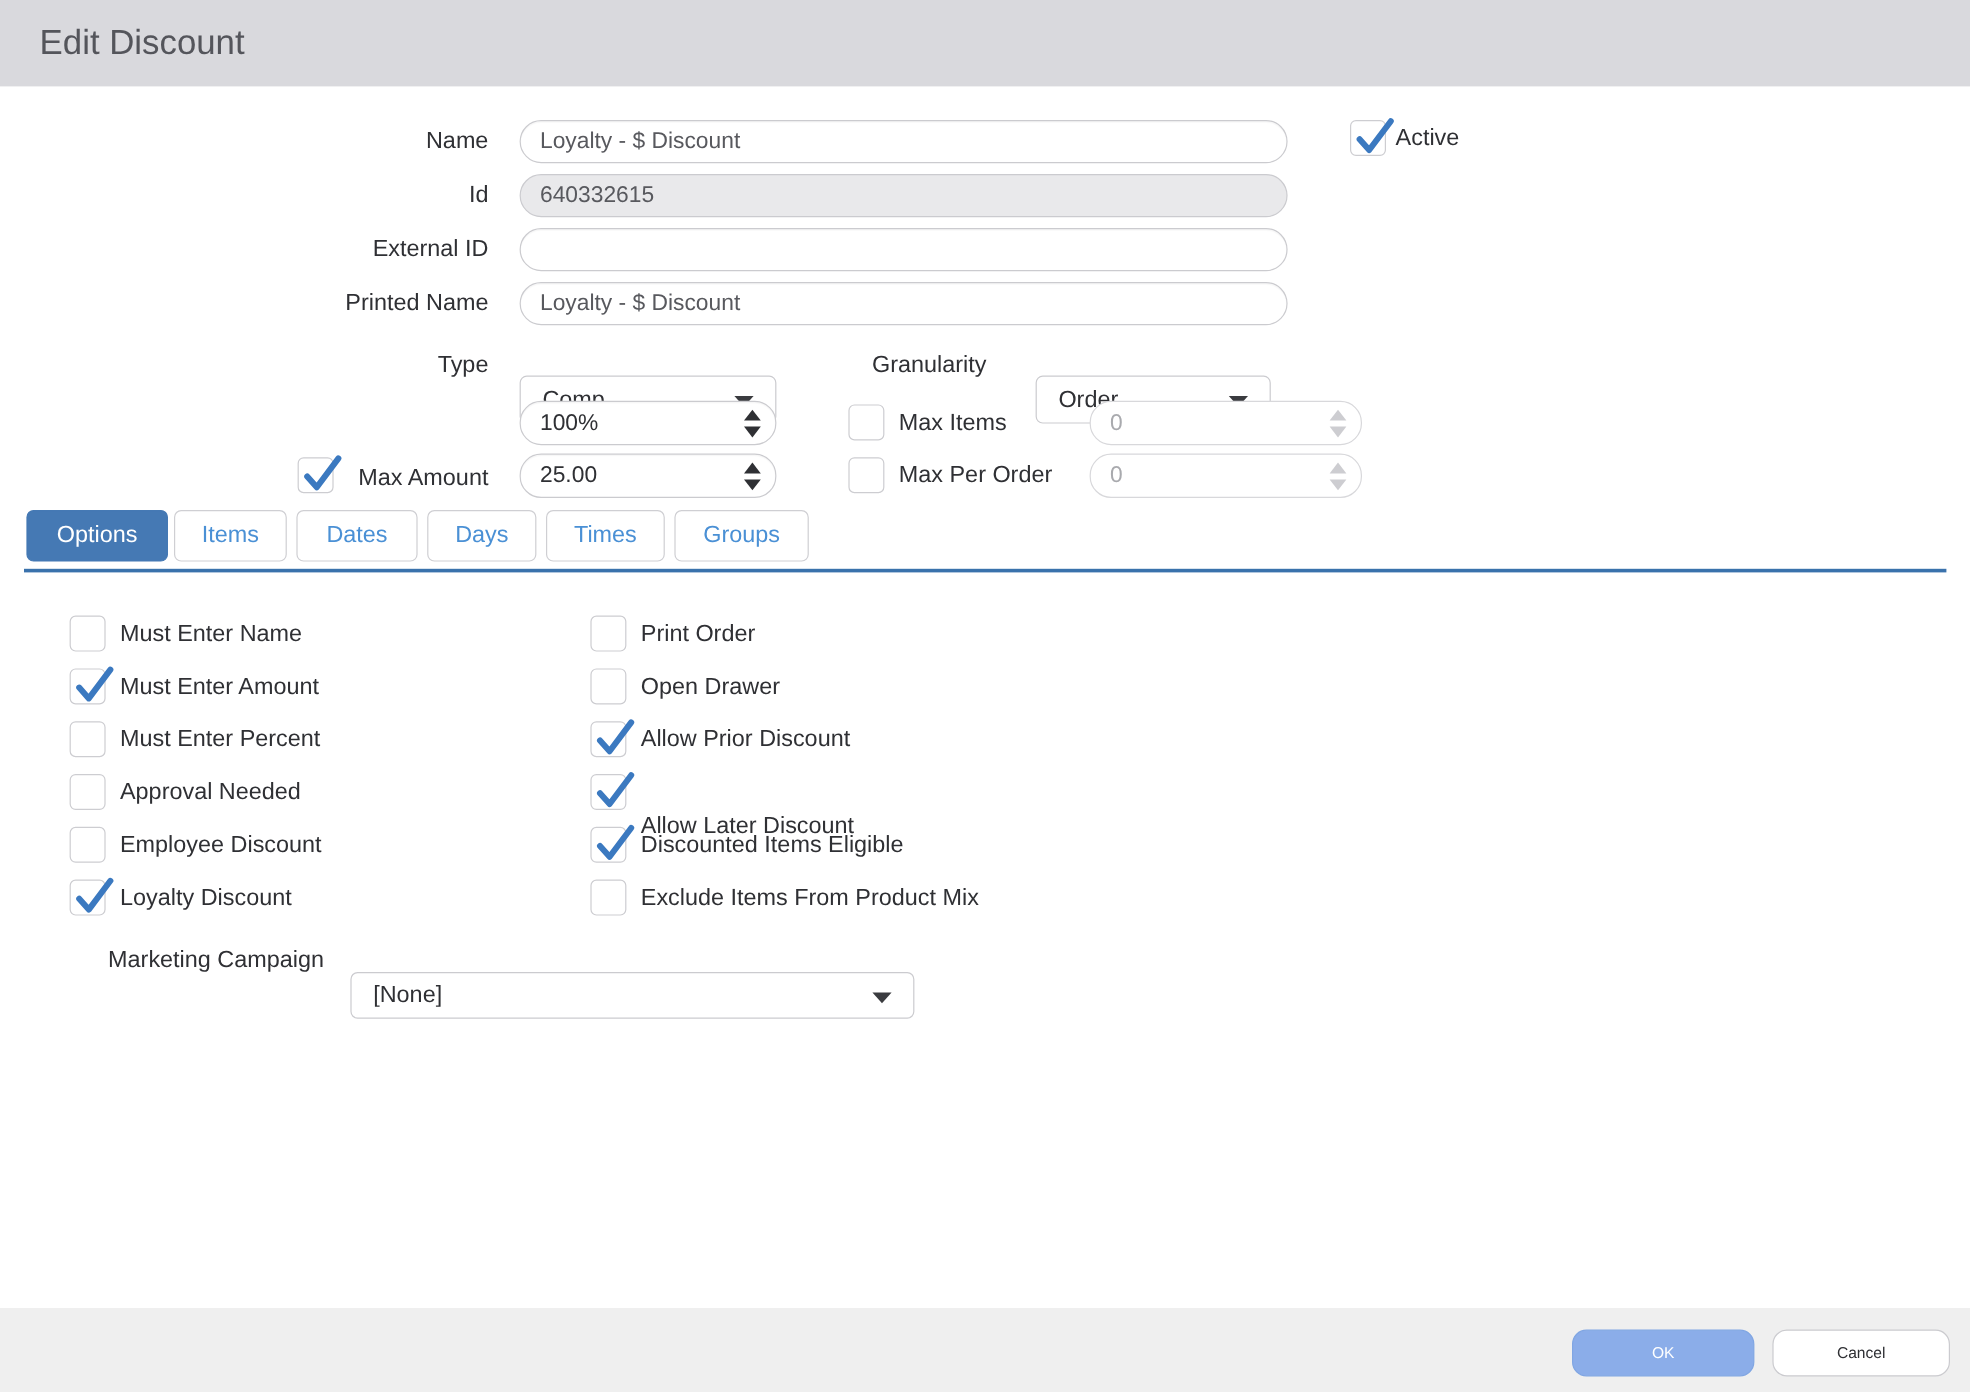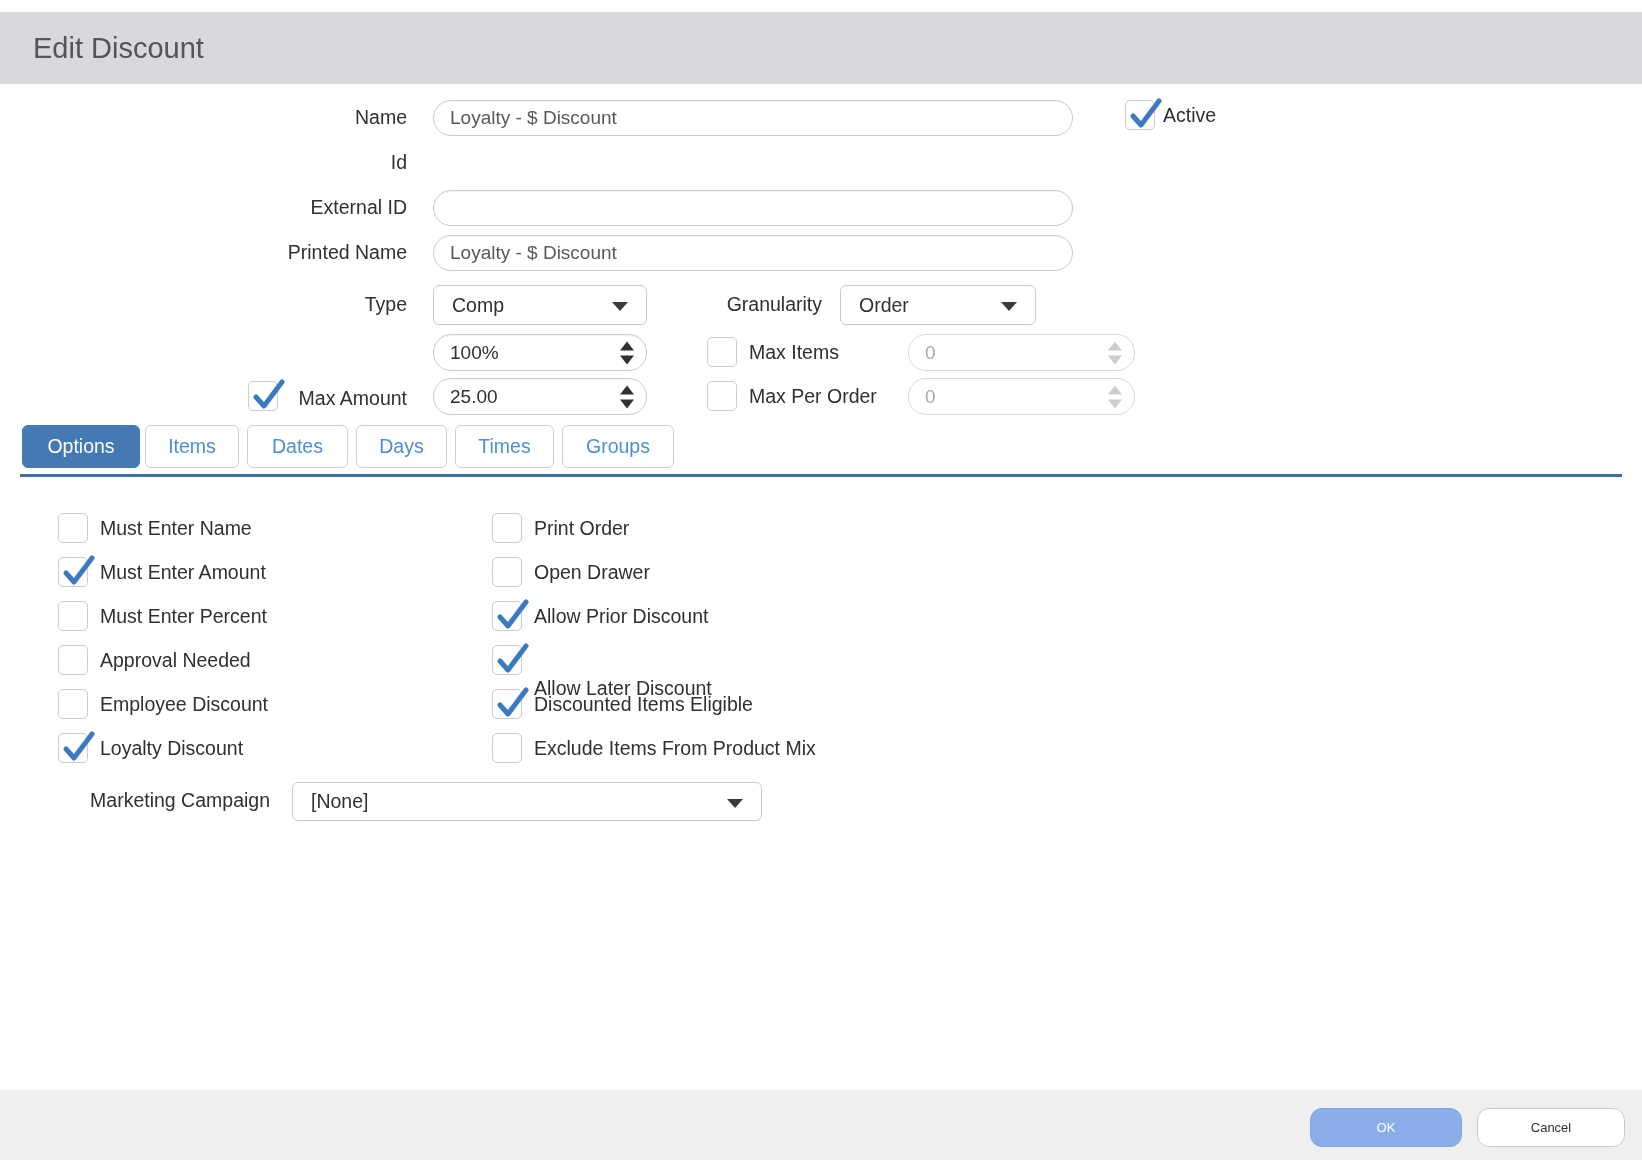--- a/index.html
+++ b/index.html
@@ -1,37 +1,37 @@
 <!DOCTYPE html>
 <html><head>
 <meta charset="utf-8">
 <style>
   * { margin:0; padding:0; box-sizing:border-box; }
   html,body { width:1642px; height:1160px; background:#ffffff; }
   body { font-family:"Liberation Sans", sans-serif; color:#2f3034; }
   .screen { position:relative; width:1642px; height:1160px; background:#ffffff; overflow:hidden; }
 
   
-  .header { position:absolute; left:0; top:12px; width:1642px; height:72px; background:#d9d9dd; }
+  .header { position:absolute; left:0; top:0; width:1642px; height:72px; background:#d9d9dd; }
   .header .title { position:absolute; left:33px; top:0; line-height:72px; font-size:29px; color:#54555b; }
 
   
   .flabel { position:absolute; font-size:19.5px; color:#2f3034; text-align:right; }
   .tinput {
     position:absolute; background:#fff; border:1px solid #cbcbcf; border-radius:18px;
     font-size:19px; color:#58595e; padding:0 16px; display:flex; align-items:center;
     box-shadow: inset 0 1px 1px rgba(0,0,0,0.04);
   }
   .tinput.disabled { background:#e9e9eb; color:#58595e; box-shadow:none; }
   .numfield { justify-content:flex-start; padding-right:44px; color:#2f3034; }
   .numfield.dim { color:#a9aaae; border-color:#d8d8db; box-shadow:none; }
 
   .selectbox {
     position:absolute; background:#fff; border:1px solid #cbcbcf; border-radius:6px;
-    font-size:19.5px; color:#2f3034; padding:0 18px; display:flex; align-items:center;
+    font-size:19.5px; color:#2f3034; padding:0 18px; display:flex; align-items:center;margin-top:28px;
   }
   .caret-down { position:absolute; right:18px; top:50%; margin-top:-3px;
     width:0; height:0; border-left:8px solid transparent; border-right:8px solid transparent;
     border-top:9px solid #3a3b3f; }
 
   
   .spinner { position:absolute; right:12px; top:50%; transform:translateY(-50%); display:flex; flex-direction:column; gap:5px; align-items:center; }
   .spin-up { width:0; height:0; border-left:7px solid transparent; border-right:7px solid transparent; border-bottom:9px solid #2f3034; }
   .spin-down { width:0; height:0; border-left:7px solid transparent; border-right:7px solid transparent; border-top:9px solid #2f3034; }
   .spinner.dim .spin-up { border-bottom-color:#cdcdd1; }
@@ -70,34 +70,35 @@
   <div class="tinput" style="left:433px; top:100px; width:640px; height:36px;">Loyalty - $ Discount</div>
 
   <div class="checkbox checked" style="left:1125px; top:100px;">
     <svg class="checkmark" width="38" height="38" viewBox="0 0 38 38">
         <polyline points="7,21 15,30 33,6" fill="none" stroke="#3b79c0" stroke-width="5" stroke-linecap="round" stroke-linejoin="round"></polyline>
       </svg>
   </div>
   <div class="cblabel" style="left:1163px; top:104px;">Active</div>
 
   <div class="flabel" style="left:0; top:151px; width:407px;">Id</div>
+  <div class="tinput disabled" style="left:433px; top:145px; width:640px; height:36px;">640332615</div>
 
   <div class="flabel" style="left:0; top:196px; width:407px;">External ID</div>
   <div class="tinput" style="left:433px; top:190px; width:640px; height:36px;"></div>
 
   <div class="flabel" style="left:0; top:241px; width:407px;">Printed Name</div>
   <div class="tinput" style="left:433px; top:235px; width:640px; height:36px;">Loyalty - $ Discount</div>
 
   <div class="flabel" style="left:0; top:293px; width:407px;">Type</div>
   <div class="selectbox" style="left:433px; top:285px; width:214px; height:40px;">
     <span>Comp</span>
     <span class="caret-down"></span>
   </div>
   <div class="flabel" style="left:622px; top:293px; width:200px;">Granularity</div>
-  <div class="selectbox" style="left:840px; top:285px; width:196px; height:40px;">
+  <div class="selectbox" style="left:863px; top:285px; width:196px; height:40px;">
     <span>Order</span>
     <span class="caret-down"></span>
   </div>
 
   <div class="tinput numfield" style="left:433px; top:334px; width:214px; height:37px;">
     <span>100%</span>
     <span class="spinner">
         <span class="spin-up"></span>
         <span class="spin-down"></span>
       </span>

